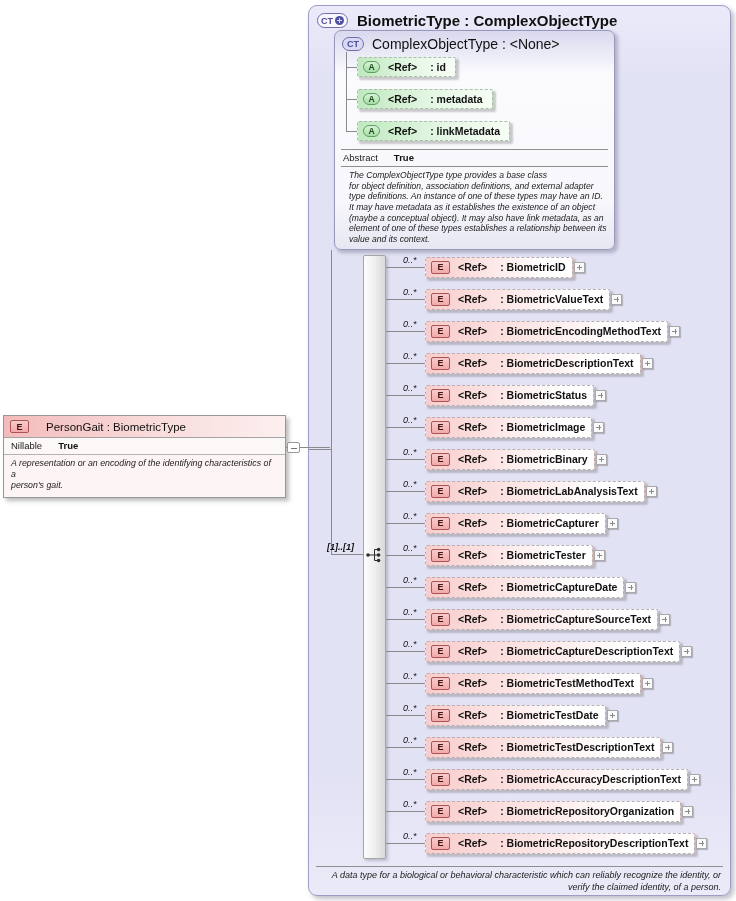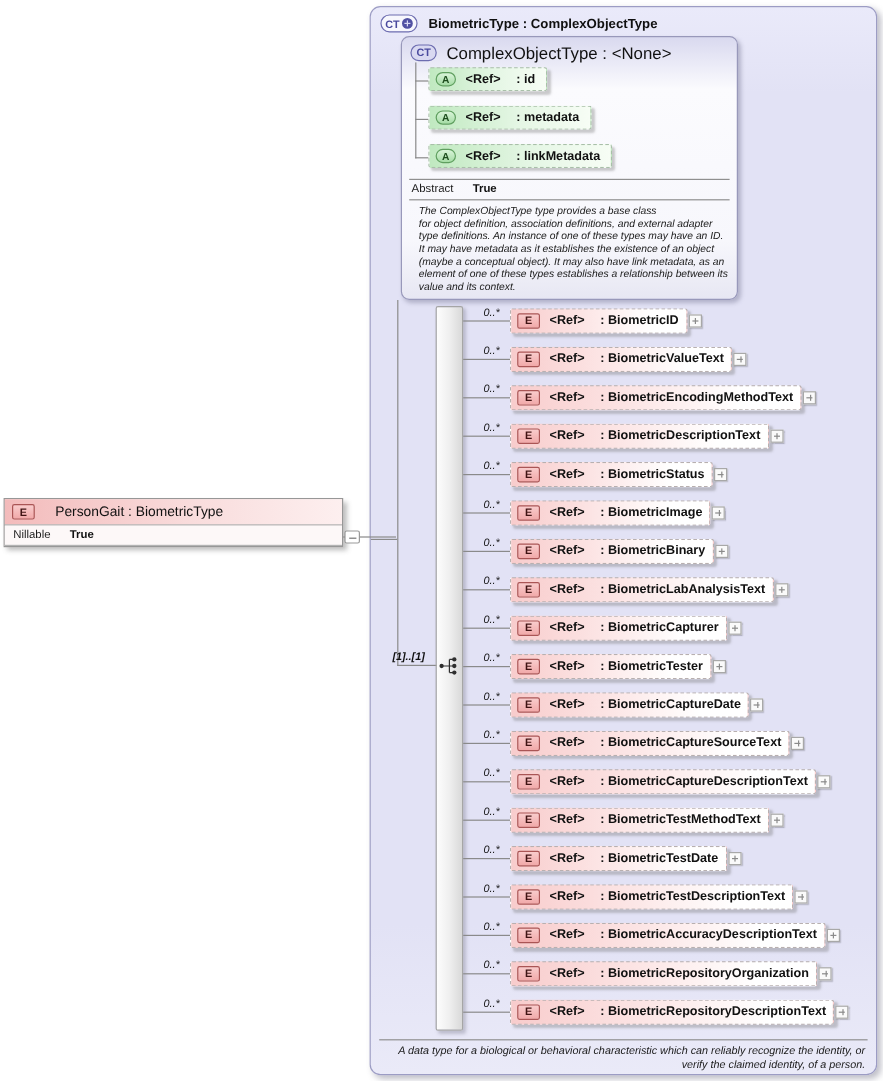--- a/index.html
+++ b/index.html
@@ -6,21 +6,21 @@
   html,body { width:736px; height:901px; background:#ffffff;
               font-family:"Liberation Sans", sans-serif; color:#111; overflow:hidden; }
   .stage { position:absolute; left:0; top:0; width:652px; height:901px; }
 
   
   .type-container { position:absolute; left:308px; top:5px; width:423px; height:891px;
     background:linear-gradient(180deg,#eaeafa,#e2e2f5 8%,#e2e2f5 86%,#eaeaf8);
     border:1px solid #9c9cc4; border-radius:9px;
     box-shadow:3px 3px 5px rgba(110,110,130,.45); }
   .type-header { display:flex; align-items:center; gap:9px; padding:6px 8px 4px 8px; }
-  .type-title { font-size:11px; font-weight:bold; color:#101010;text-align:center; }
+  .type-title { font-size:15px; font-weight:bold; color:#101010;text-align:center; }
 
   .ct-badge { display:inline-flex; align-items:center; gap:2px; height:15px; padding:0 3px;
     border:1.5px solid #6d6db0; border-radius:8px; background:#f7f7fd;
     font-size:9px; font-weight:bold; color:#4a4a9e; }
   .plus-circle { width:9px; height:9px; border-radius:50%; background:#5151a3; position:relative; }
   .plus-circle::before { content:""; position:absolute; left:2px; top:4px; width:5px; height:1px; background:#d8d8f2; }
   .plus-circle::after  { content:""; position:absolute; left:4px; top:2px; width:1px; height:5px; background:#d8d8f2; }
 
   
   .base-box { position:absolute; left:25px; top:24px; width:281px; height:220px;
@@ -398,17 +398,19 @@
 
   <div class="person-box">
     <div class="person-header">
       <span class="e-badge">E</span>
       <span class="person-title">PersonGait : BiometricType</span>
     </div>
     <div class="person-prop">
       <span class="prop-label">Nillable</span>
       <span class="prop-value">True</span>
     </div>
+    <div class="person-desc">A representation or an encoding of the identifying characteristics of a
+person's gait.</div>
   </div>
 
   <span class="collapse-handle"></span>
 
 </div>
 
 </body></html>

